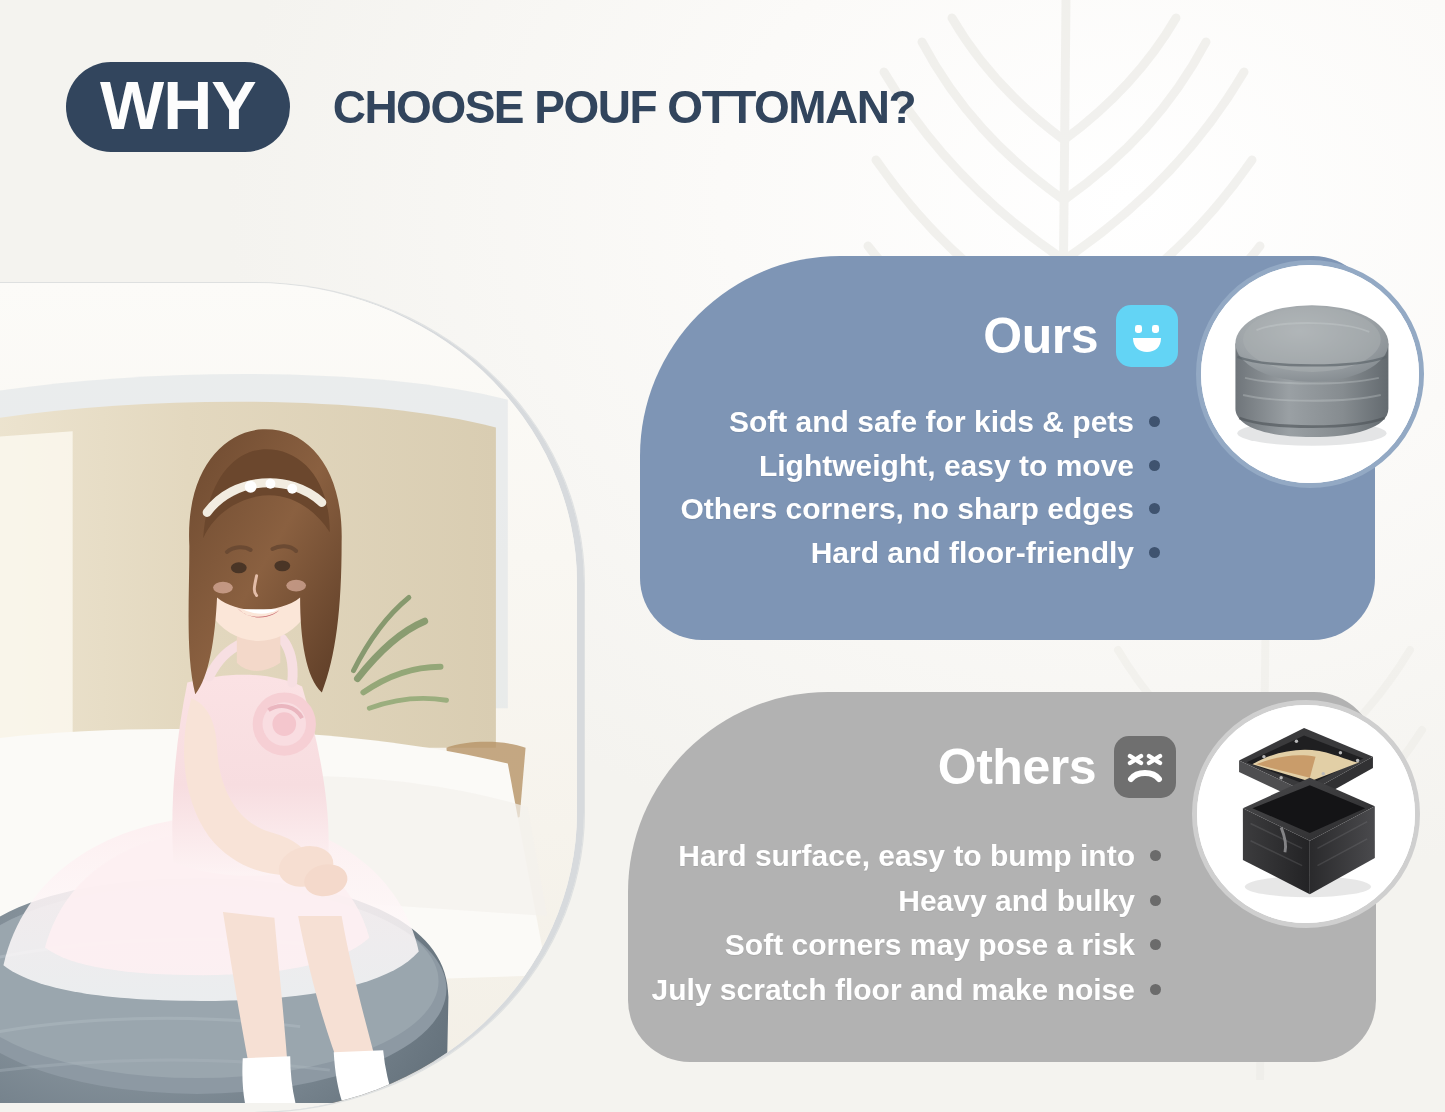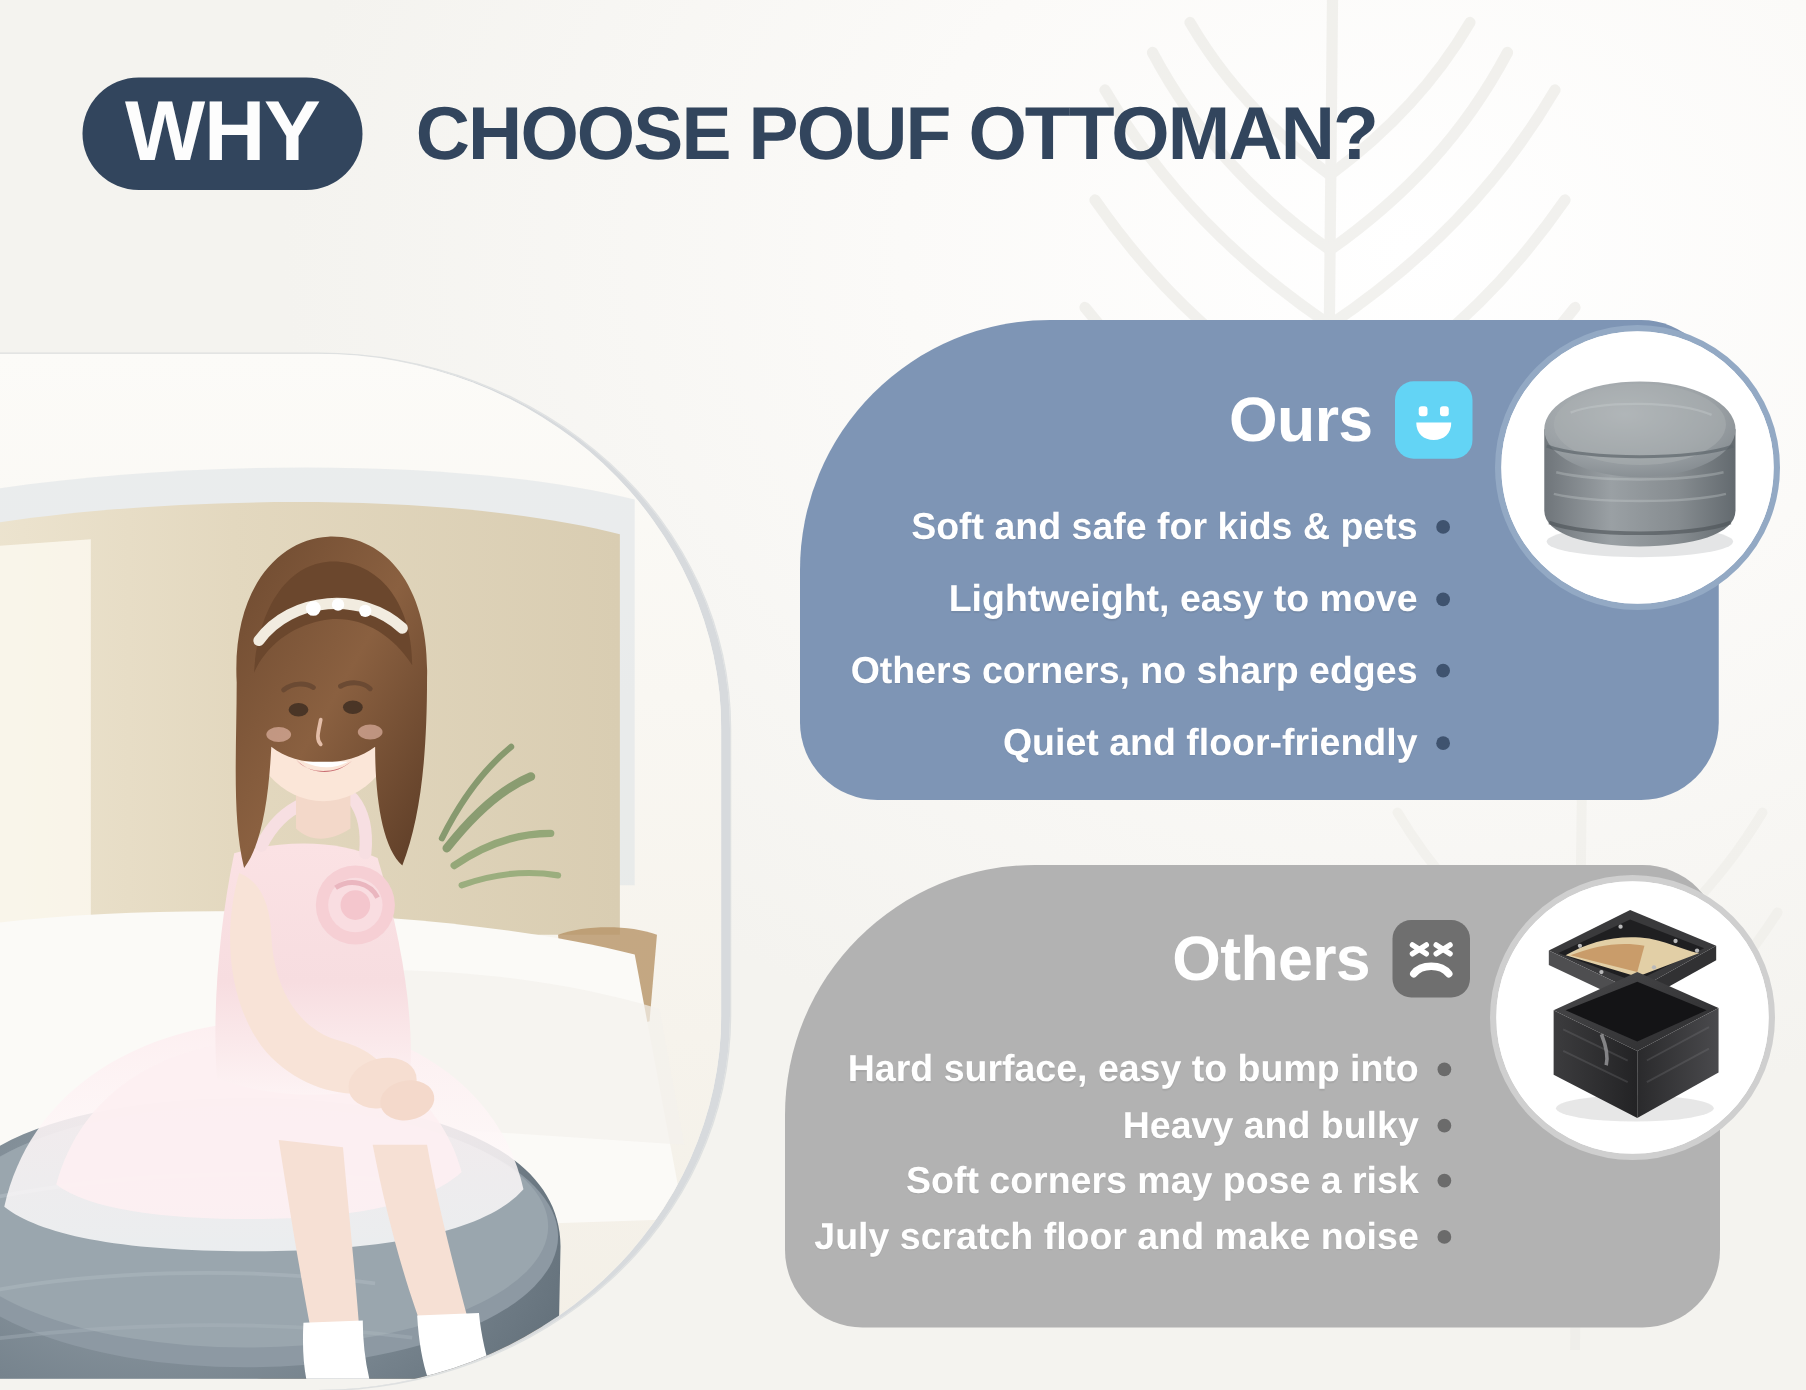--- a/index.html
+++ b/index.html
@@ -17,21 +17,21 @@
   #watermark{position:absolute;left:780px;top:-40px;width:560px;height:660px;opacity:.45;pointer-events:none;}
   #watermark2{position:absolute;left:1050px;top:560px;width:420px;height:520px;opacity:.35;pointer-events:none;}
 
   
   #title-row{position:absolute;left:66px;top:57px;height:100px;display:flex;align-items:center;gap:43px;}
   #why-badge{
     background:#32455d;color:#fdfdfd;border-radius:48px;
     padding:9px 34px 13px 34px;font-size:68px;font-weight:bold;
     letter-spacing:-1px;line-height:1;font-stretch:condensed;
   }
-  #title-rest{color:#32455d;font-size:60px;font-weight:bold;letter-spacing:-1.5px;line-height:1;white-space:nowrap;}
+  #title-rest{color:#32455d;font-size:46px;font-weight:bold;letter-spacing:-1.5px;line-height:1;white-space:nowrap;}
 
   
   #photo-frame{
     position:absolute;left:-46px;top:283px;width:630px;height:829px;
     border-radius:0 330px 330px 0/0 300px 300px 0;
     overflow:hidden;border-right:7px solid #d7dadd;box-sizing:border-box;
     box-shadow:0 0 0 1px rgba(200,205,210,.5);
   }
   #photo{position:absolute;inset:0;}
 
@@ -48,21 +48,21 @@
 
   .panel-head{position:absolute;display:flex;align-items:center;gap:18px;}
   #ours-head{right:197px;top:49px;margin-left:20px;}
   #others-head{right:200px;top:44px;}
   .panel-title{color:#ffffff;font-size:50px;font-weight:bold;line-height:1;letter-spacing:-.5px;}
   .face-badge{width:62px;height:62px;border-radius:15px;display:flex;align-items:center;justify-content:center;}
   #ours-face{background:#63d4f5;}
   #others-face{background:#6f6f6f;}
 
   .bullets{position:absolute;right:215px;display:flex;flex-direction:column;align-items:flex-end;}
-  #ours-bullets{top:149px;gap:24px;}
+  #ours-bullets{top:149px;gap:10px;}
   #others-bullets{top:147px;gap:11px;}
   .bullet-row{display:flex;align-items:center;gap:15px;}
   .bullet-text{color:#ffffff;font-size:30px;font-weight:bold;line-height:1.12;white-space:nowrap;
                text-shadow:0 1px 1px rgba(0,0,0,.07);}
   .bullet-dot{width:11px;height:11px;border-radius:50%;flex:none;}
   #ours-bullets .bullet-dot{background:#3f536f;}
   #others-bullets .bullet-dot{background:#6b6b6b;}
 
   
   .thumb{position:absolute;border-radius:50%;background:#ffffff;overflow:hidden;box-sizing:border-box;}
@@ -270,21 +270,21 @@
     </div>
     <div class="bullet-row">
       <span class="bullet-text">Lightweight, easy to move</span>
       <span class="bullet-dot"></span>
     </div>
     <div class="bullet-row">
       <span class="bullet-text">Others corners, no sharp edges</span>
       <span class="bullet-dot"></span>
     </div>
     <div class="bullet-row">
-      <span class="bullet-text">Quiet and floor-friendly</span>
+      <span class="bullet-text">Hard and floor-friendly</span>
       <span class="bullet-dot"></span>
     </div>
   </div>
 </div>
 
 <div class="thumb" id="ours-thumb">
   <svg viewBox="0 0 228 228">
     <defs>
       <linearGradient id="pfSide" x1="0" y1="0" x2="1" y2="0">
         <stop offset="0" stop-color="#6f757a"></stop>

